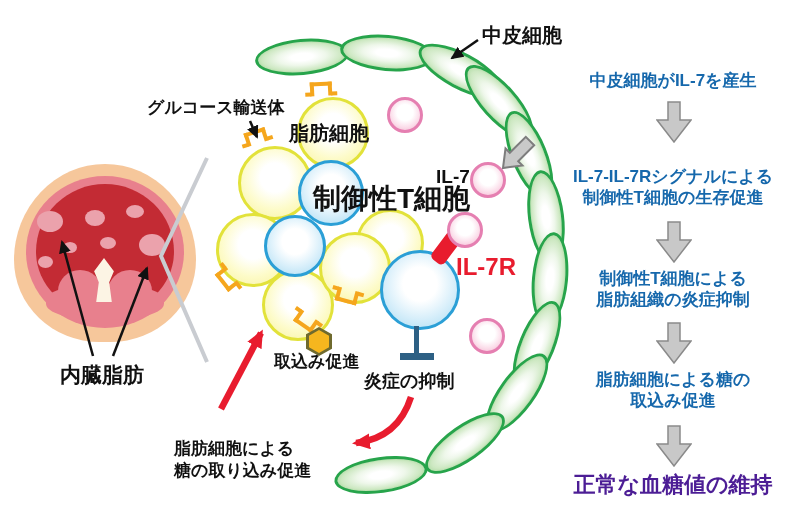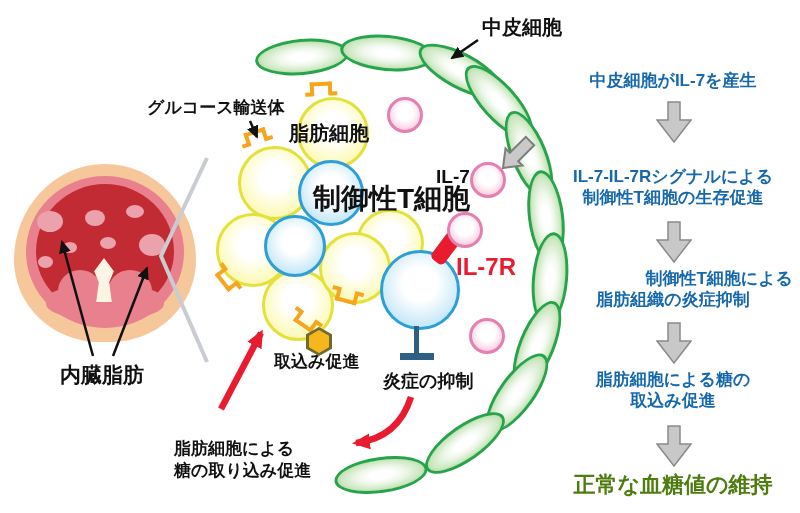--- a/index.html
+++ b/index.html
@@ -48,21 +48,21 @@
   
   .recept{left:438px;top:231px;width:16px;height:34px;background:#e81c2e;border-radius:5px;
     transform:rotate(37deg);}
   .tbar-stem{left:414px;top:326px;width:5px;height:29px;background:#2d6084;}
   .tbar-bar{left:400px;top:353px;width:34px;height:7px;background:#2d6084;}
 
   
   .flow-t{position:absolute;left:553px;width:240px;text-align:center;font-weight:bold;
     color:#1668ac;font-size:17px;line-height:21px;}
   .flow-final{position:absolute;left:548px;width:250px;text-align:center;font-weight:bold;
-    color:#4d7c0f;font-size:22px;}
+    color:#4c1d95;font-size:22px;}
   .flow-a{position:absolute;left:656px;}
 
   svg.overlay{position:absolute;left:0;top:0;pointer-events:none;}
 </style>
 </head>
 <body>
 
 <div id="fig">
 
   <div class="abs abd-outer"></div>
@@ -137,28 +137,28 @@
     <line x1="250" y1="121" x2="257" y2="137" stroke="#111" stroke-width="2.5" marker-end="url(#mBlack)"></line>
     <line x1="93" y1="356" x2="62" y2="242" stroke="#111" stroke-width="2.5" marker-end="url(#mBlack)"></line>
     <line x1="113" y1="356" x2="147" y2="268" stroke="#111" stroke-width="2.5" marker-end="url(#mBlack)"></line>
 
     <line x1="221" y1="409" x2="261" y2="333" stroke="#e81c2e" stroke-width="6.5" marker-end="url(#mRed)"></line>
     <path d="M411,397 Q398,438 356,443" fill="none" stroke="#e81c2e" stroke-width="6.5" marker-end="url(#mRed)"></path>
 
     <polygon points="503,168 505.5,148.5 509.8,152.8 525.8,136.8 534.2,145.2 518.2,161.2 522.5,165.5" fill="#c9c9c9" stroke="#7d7d7d" stroke-width="2"></polygon>
   </svg>
 
-  <div class="lbl" style="left:482px;top:16px;font-size:20px;">中皮細胞</div>
+  <div class="lbl" style="left:482px;top:24px;font-size:20px;">中皮細胞</div>
   <div class="lbl" style="left:147px;top:98px;font-size:17px;">グルコース輸送体</div>
   <div class="lbl" style="left:289px;top:122px;font-size:20px;">脂肪細胞</div>
   <div class="lbl" style="left:313px;top:183px;font-size:28px;">制御性T細胞</div>
   <div class="lbl" style="left:436px;top:166px;font-size:19px;">IL-7</div>
   <div class="lbl" style="left:456px;top:253px;font-size:24px;color:#e81c2e;">IL-7R</div>
   <div class="lbl" style="left:274px;top:352px;font-size:17px;">取込み促進</div>
-  <div class="lbl" style="left:364px;top:371px;font-size:18px;margin-left:19px;">炎症の抑制</div>
+  <div class="lbl" style="left:364px;top:371px;font-size:18px;">炎症の抑制</div>
   <div class="lbl" style="left:174px;top:438px;font-size:17px;line-height:22px;">
     <span style="display:block;">脂肪細胞による</span>
     <span style="display:block;">糖の取り込み促進</span>
   </div>
   <div class="lbl" style="left:60px;top:363px;font-size:21px;">内臓脂肪</div>
 
   <div class="flow-t" style="top:70px;">
     <span style="display:block;">中皮細胞がIL-7を産生</span>
   </div>
   <div class="flow-a" style="top:101px;">
@@ -169,21 +169,21 @@
   <div class="flow-t" style="top:166px;">
     <span style="display:block;">IL-7-IL-7Rシグナルによる</span>
     <span style="display:block;">制御性T細胞の生存促進</span>
   </div>
   <div class="flow-a" style="top:221px;">
     <svg width="36" height="42">
         <polygon points="12,1 24,1 24,19 35,19 18,41 1,19 12,19" fill="#c8c8c8" stroke="#8a8a8a" stroke-width="1.5"></polygon>
       </svg>
   </div>
   <div class="flow-t" style="top:268px;">
-    <span style="display:block;text-align:right;">制御性T細胞による</span>
+    <span style="display:block;">制御性T細胞による</span>
     <span style="display:block;">脂肪組織の炎症抑制</span>
   </div>
   <div class="flow-a" style="top:322px;">
     <svg width="36" height="42">
         <polygon points="12,1 24,1 24,19 35,19 18,41 1,19 12,19" fill="#c8c8c8" stroke="#8a8a8a" stroke-width="1.5"></polygon>
       </svg>
   </div>
   <div class="flow-t" style="top:369px;">
     <span style="display:block;">脂肪細胞による糖の</span>
     <span style="display:block;">取込み促進</span>

